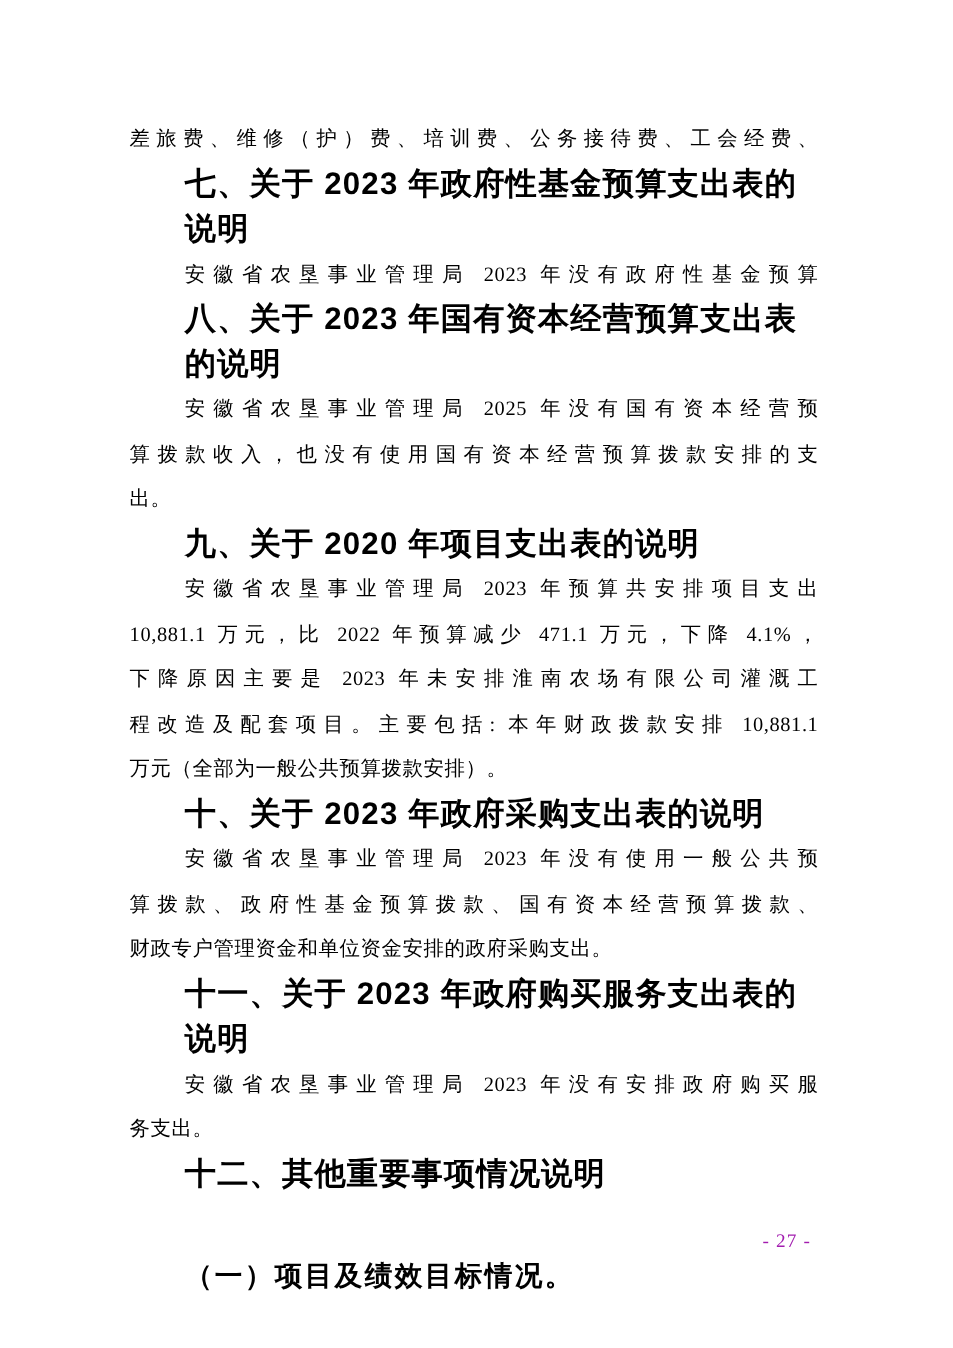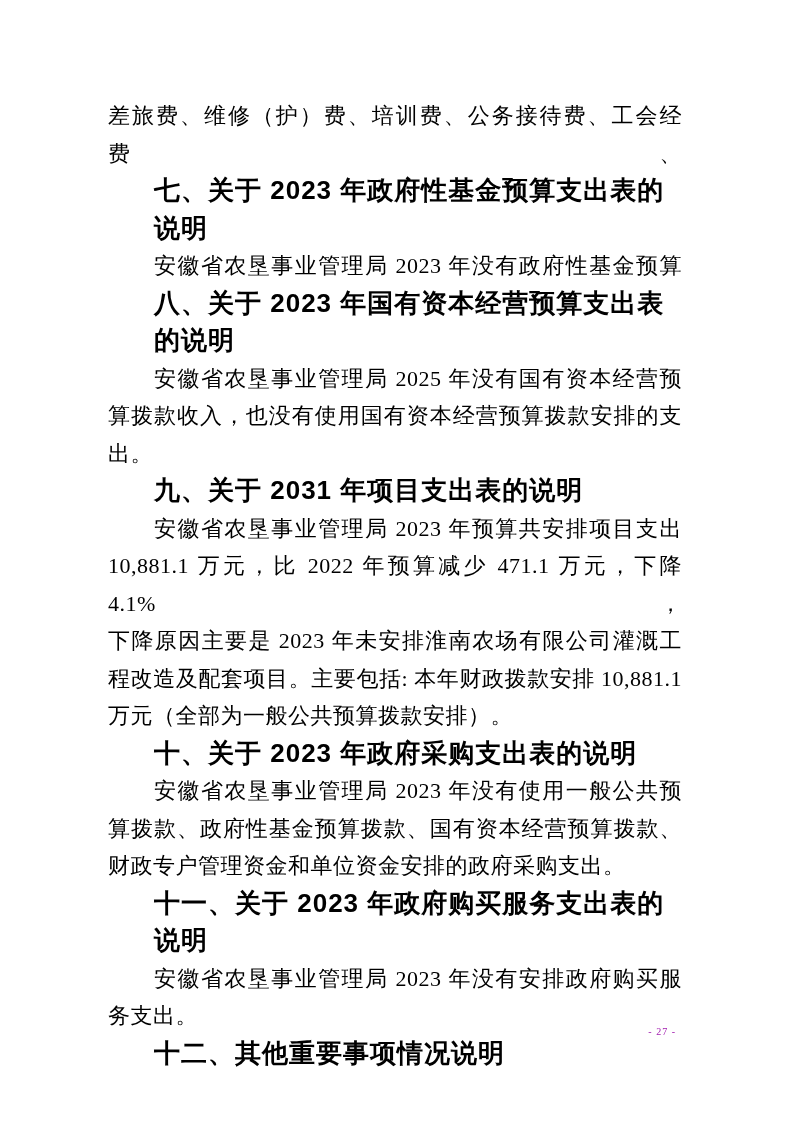--- a/index.html
+++ b/index.html
@@ -20,21 +20,21 @@
     left: 108px;
     top: 97px;
     width: 574px;
   }
   .line {
     line-height: 37.5px;
     white-space: normal;
   }
   .body-line {
     font-family: "Liberation Serif", "DejaVu Serif", serif;
-    font-size: 22px;
+    font-size: 17px;
     letter-spacing: 0.5px;
     color: #000000;
   }
   .just {
     text-align: justify;
     text-align-last: justify;
   }
   .indent {
     padding-left: 46px;
   }
@@ -53,38 +53,38 @@
     letter-spacing: 2px;
     padding-left: 46px;
     color: #000000;
     margin-top: 48px;
   }
   .page-number {
     position: absolute;
     top: 1026px;
     right: 118px;
     font-family: "Liberation Serif", "DejaVu Serif", serif;
-    font-size: 10px;
+    font-size: 16px;
     letter-spacing: 1px;
     color: #a21caf;
   }
 </style>
 </head>
 <body>
 
 <div class="page">
   <div class="doc-body">
       <div class="line body-line just">差旅费、维修（护）费、培训费、公务接待费、工会经费、</div>
       <div class="line heading">七、关于 2023 年政府性基金预算支出表的说明</div>
       <div class="line body-line just indent">安徽省农垦事业管理局 2023 年没有政府性基金预算</div>
       <div class="line heading">八、关于 2023 年国有资本经营预算支出表的说明</div>
       <div class="line body-line just indent">安徽省农垦事业管理局 2025 年没有国有资本经营预</div>
       <div class="line body-line just">算拨款收入，也没有使用国有资本经营预算拨款安排的支</div>
       <div class="line body-line">出。</div>
-      <div class="line heading">九、关于 2031 年项目支出表的说明</div>
+      <div class="line heading">九、关于 2020 年项目支出表的说明</div>
       <div class="line body-line just indent">安徽省农垦事业管理局 2023 年预算共安排项目支出</div>
       <div class="line body-line just">10,881.1 万元，比 2022 年预算减少 471.1 万元，下降 4.1%，</div>
       <div class="line body-line just">下降原因主要是 2023 年未安排淮南农场有限公司灌溉工</div>
       <div class="line body-line just">程改造及配套项目。主要包括: 本年财政拨款安排 10,881.1</div>
       <div class="line body-line">万元（全部为一般公共预算拨款安排）。</div>
       <div class="line heading">十、关于 2023 年政府采购支出表的说明</div>
       <div class="line body-line just indent">安徽省农垦事业管理局 2023 年没有使用一般公共预</div>
       <div class="line body-line just">算拨款、政府性基金预算拨款、国有资本经营预算拨款、</div>
       <div class="line body-line">财政专户管理资金和单位资金安排的政府采购支出。</div>
       <div class="line heading">十一、关于 2023 年政府购买服务支出表的说明</div>

